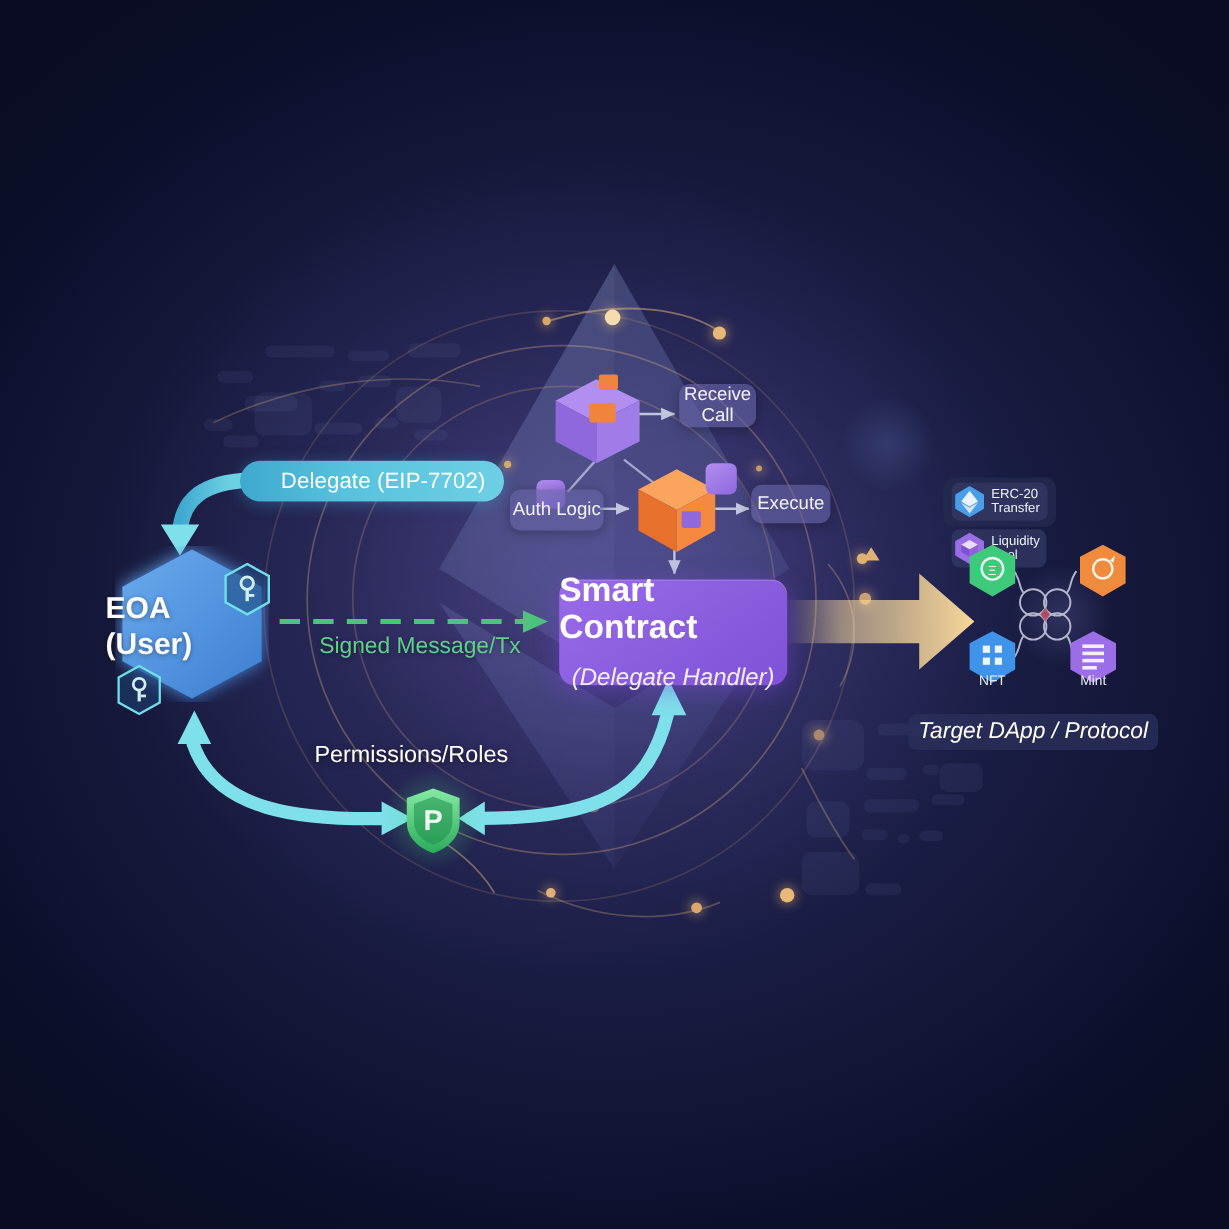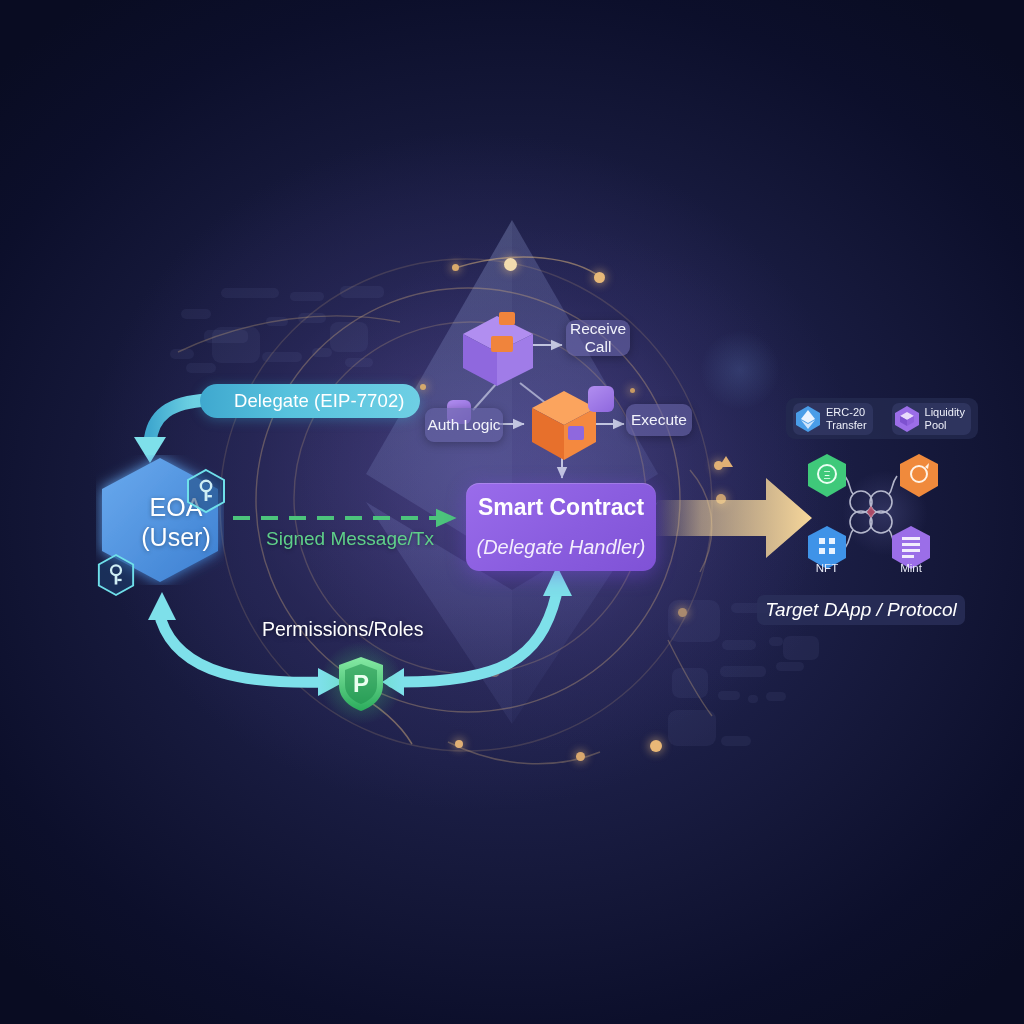--- a/index.html
+++ b/index.html
@@ -36,43 +36,43 @@
     position:absolute;left:200px;top:384px;width:220px;height:34px;
     border-radius:17px;display:flex;align-items:center;
     padding-left:34px;color:#fff;font-size:18.5px;letter-spacing:.1px;
     background:linear-gradient(90deg,#3fa8cf 0%,#57c2dd 40%,#6ecfe4 100%);
     box-shadow:0 2px 12px rgba(60,170,210,.35);
   }
 
   
   .hexs{position:absolute;}
   #eoa-label{
-    position:absolute;left:116px;top:493px;width:120px;text-align:center;
-    color:#fff;font-size:25px;line-height:1.18;text-shadow:0 1px 4px rgba(0,0,0,.35);
+    position:absolute;left:88px;top:493px;width:120px;text-align:left;
+    color:#fff;font-size:25px;line-height:1.18;text-shadow:0 1px 4px rgba(0,0,0,.35);font-weight:bold;
   }
 
   
   #smart-contract{
     position:absolute;left:466px;top:483px;width:190px;height:88px;border-radius:13px;
     background:linear-gradient(145deg,#9a6ceb 0%,#8a5ddf 55%,#7f52d6 100%);
     display:flex;flex-direction:column;align-items:center;justify-content:center;
     box-shadow:0 4px 20px rgba(120,70,220,.45),inset 0 1px 0 rgba(255,255,255,.18);
   }
-  #smart-contract .t1{color:#fff;font-size:23px;font-weight:bold;line-height:1.1;}
+  #smart-contract .t1{color:#fff;font-size:28px;font-weight:bold;line-height:1.1;}
   #smart-contract .t2{color:#f4eefd;font-size:20px;line-height:1.15;margin-top:15px;font-style:italic;}
 
   
   .txt{position:absolute;color:#fff;}
   #signed-msg{left:266px;top:528px;font-size:19px;color:#5fd08a;text-shadow:0 1px 4px rgba(0,0,0,.4);}
   #perm-roles{left:262px;top:618px;font-size:19.5px;text-shadow:0 1px 5px rgba(0,0,0,.5);}
 
   
   #dapp-pills{
     position:absolute;left:786px;top:398px;height:41px;display:flex;align-items:center;
-    gap:19px;padding:4px 7px;border-radius:9px;background:rgba(36,42,80,.78);
+    gap:7px;padding:4px 7px;border-radius:9px;background:rgba(36,42,80,.78);flex-direction:column;
   }
   .pill-item{display:flex;align-items:center;gap:5px;padding:2px 6px 2px 2px;border-radius:7px;background:rgba(52,58,102,.70);}
   .pill-item .cap{color:#eef0fa;font-size:11px;line-height:1.12;text-align:left;white-space:pre-line;}
 
   .nodehex{position:absolute;}
   .nodecap{position:absolute;color:#e9ebf7;font-size:11.5px;text-align:center;width:70px;}
 
   #target-dapp{
     position:absolute;left:757px;top:595px;width:208px;height:30px;border-radius:7px;
     background:rgba(42,48,90,.80);display:flex;align-items:center;justify-content:center;

